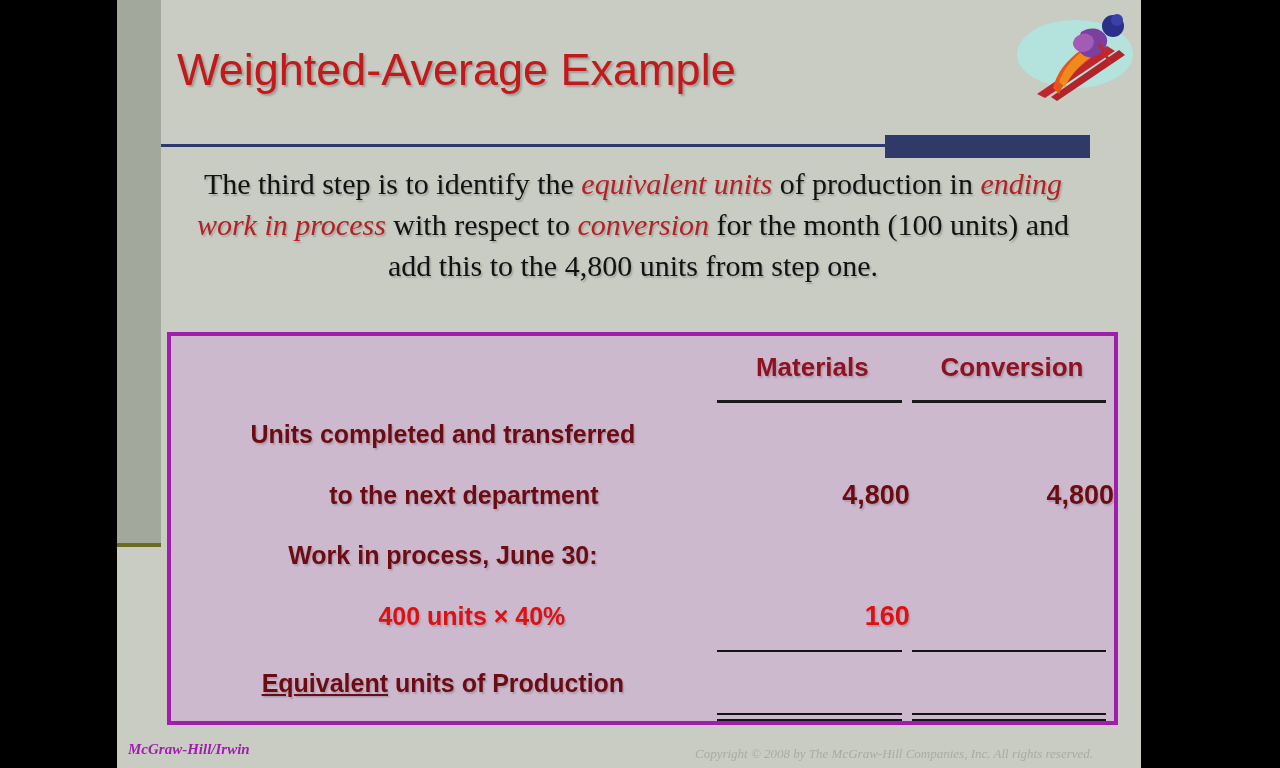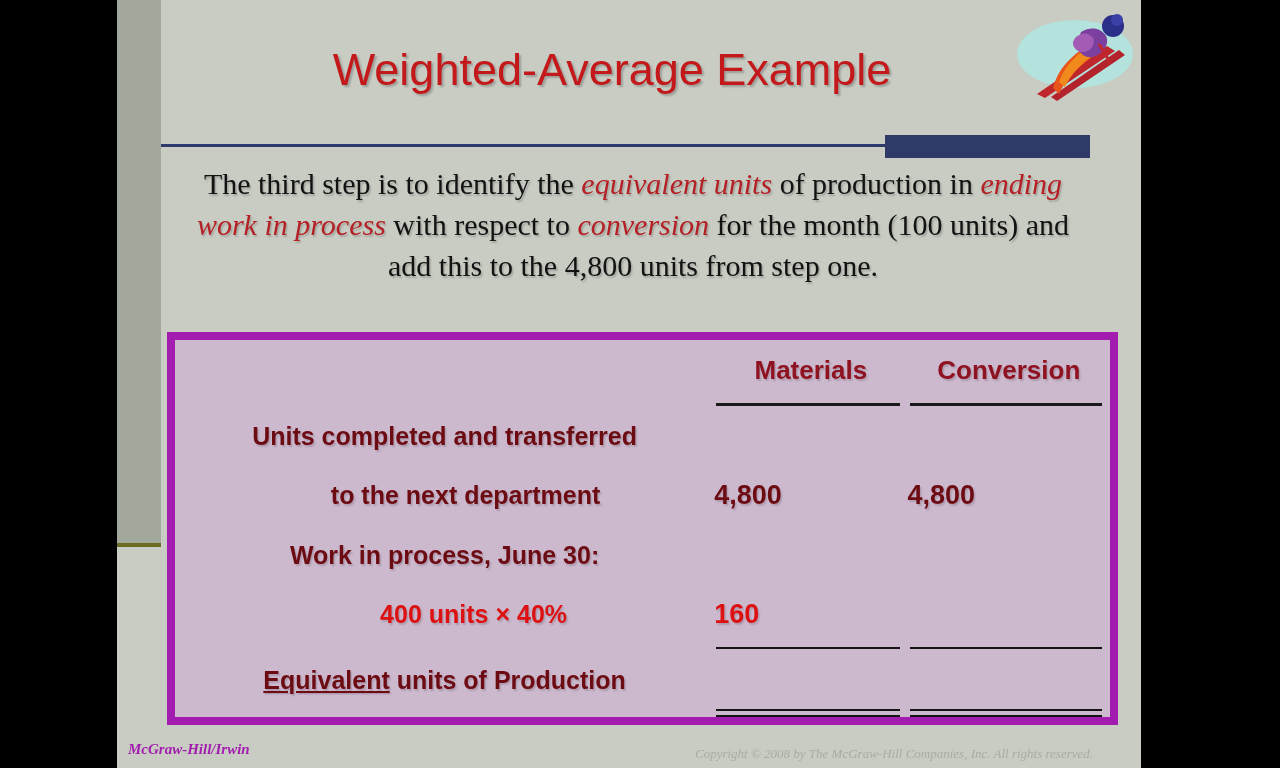--- a/index.html
+++ b/index.html
@@ -67,21 +67,20 @@
     height: 23px;
     background: #303a69;
   }
 
   
   .slide-title {
     position: absolute;
     left: 60px;
     top: 44px;
     width: 870px;
-    text-align: center;
     font-size: 45px;
     font-weight: normal;
     color: #c4191b;
     letter-spacing: 0px;
     text-shadow: 2px 2px 2px rgba(120,120,120,0.55);
     white-space: nowrap;
   }
 
   
   .logo {
@@ -111,21 +110,21 @@
   }
 
   
   .panel {
     position: absolute;
     left: 50px;
     top: 332px;
     width: 951px;
     height: 393px;
     background: #ccb9cd;
-    border: 8px solid #a21caf;
+    border: 4px solid #a21caf;
     box-sizing: border-box;
   }
 
   .tbl {
     position: absolute;
     left: 0;
     top: 0;
     width: 100%;
     height: 100%;
     border-collapse: collapse;
@@ -148,21 +147,21 @@
     color: #6d0b12;
     white-space: nowrap;
     text-align: center;
   }
   .lbl.indent { padding-left: 42px; }
   .lbl.indent2 { padding-left: 58px; }
   .lbl.bright { color: #dd1111; }
   .lbl u { text-decoration: underline; }
 
   .num {
-    text-align: left;
+    text-align: right;
     padding-right: 22px;
     font-size: 27px;
     color: #6d0b12;
     white-space: nowrap;
   }
   .num.bright { color: #dd1111; }
 
   .hdr {
     text-align: center;
     font-size: 26px;

